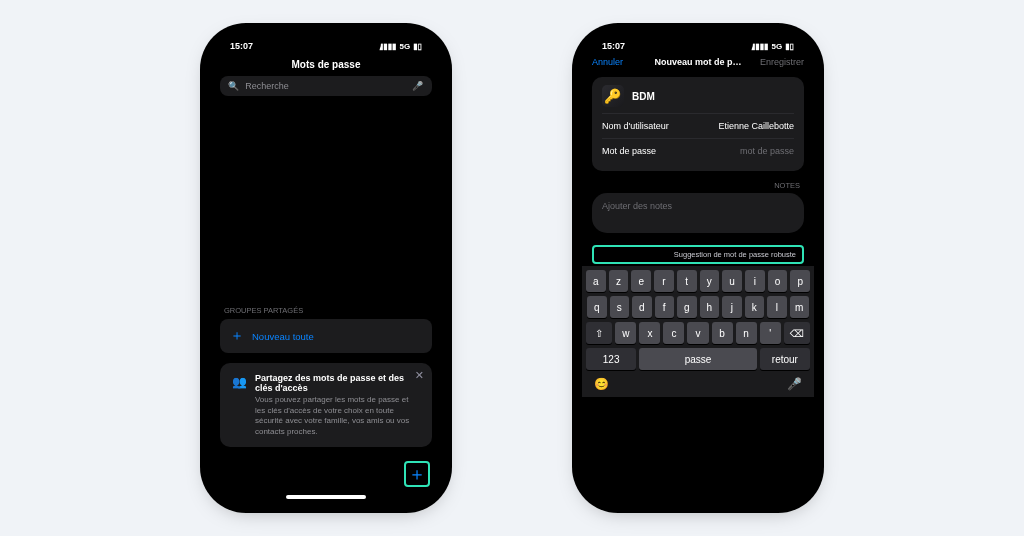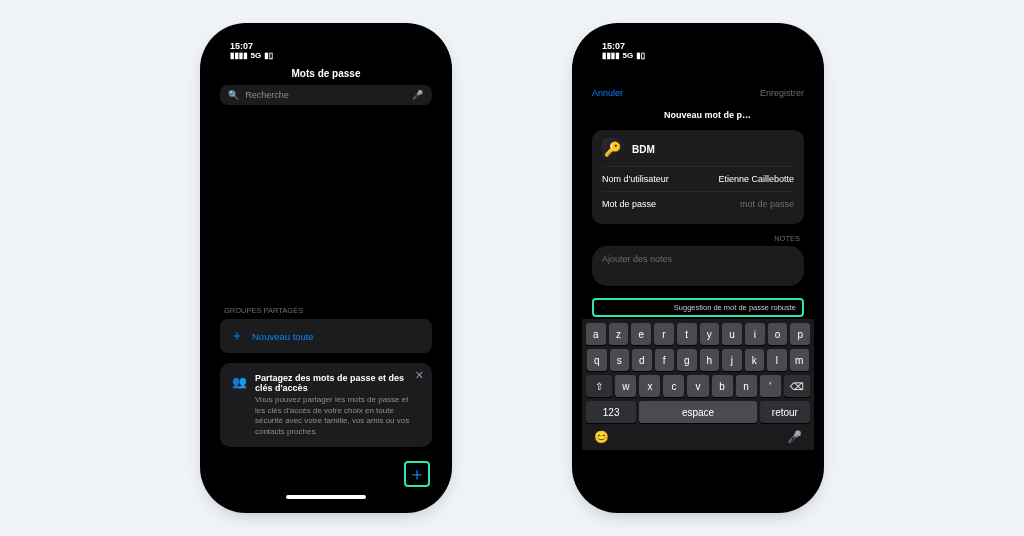--- a/index.html
+++ b/index.html
@@ -45,22 +45,21 @@
     flex-direction: column;
     font-size: 9px;
     padding-top: 6px;
   }
   .status-bar {
     display: flex;
     justify-content: space-between;
     padding: 2px 20px 4px;
     font-size: 9px;
     font-weight: 600;
-    align-items: flex-start;
-    flex-direction: column;
+    align-items: flex-end;
   }
   .status-right { display: flex; align-items: center; gap: 3px; }
   .status-right .sig,
   .status-right .net,
   .status-right .bat { font-size: 8px; }
 
   .nav-title {
     text-align: center;
     font-weight: 600;
     font-size: 10px;
@@ -69,21 +68,21 @@
   }
   .nav-bar {
     display: flex;
     justify-content: space-between;
     align-items: center;
     padding: 2px 10px 4px;
     font-size: 9px;
   }
   .nav-bar .left  { color: #0a84ff; flex:1; text-align:left; }
   .nav-bar .right { color: #6e6e73; flex:1; text-align:right; }
-  .nav-bar .center{ font-weight:600; flex:2; text-align:right; white-space: nowrap; margin-top: 44px; }
+  .nav-bar .center{ font-weight:600; flex:2; text-align:center; white-space: nowrap; }
 
   
   .search {
     margin: 0 10px;
     background: #1c1c1e;
     border-radius: 8px;
     padding: 5px 8px;
     display: flex;
     align-items: center;
     gap: 6px;
@@ -366,21 +365,21 @@
           <div class="key">x</div>
           <div class="key">c</div>
           <div class="key">v</div>
           <div class="key">b</div>
           <div class="key">n</div>
           <div class="key">'</div>
           <div class="key dark">⌫</div>
         </div>
       <div class="krow">
         <div class="key dark mid">123</div>
-        <div class="key wide">espace</div>
+        <div class="key wide">passe</div>
         <div class="key dark mid">retour</div>
       </div>
       <div class="kbd-footer">
         <span>😊</span>
         <span>🎤</span>
       </div>
     </div>
 
   </div>
 </div>

